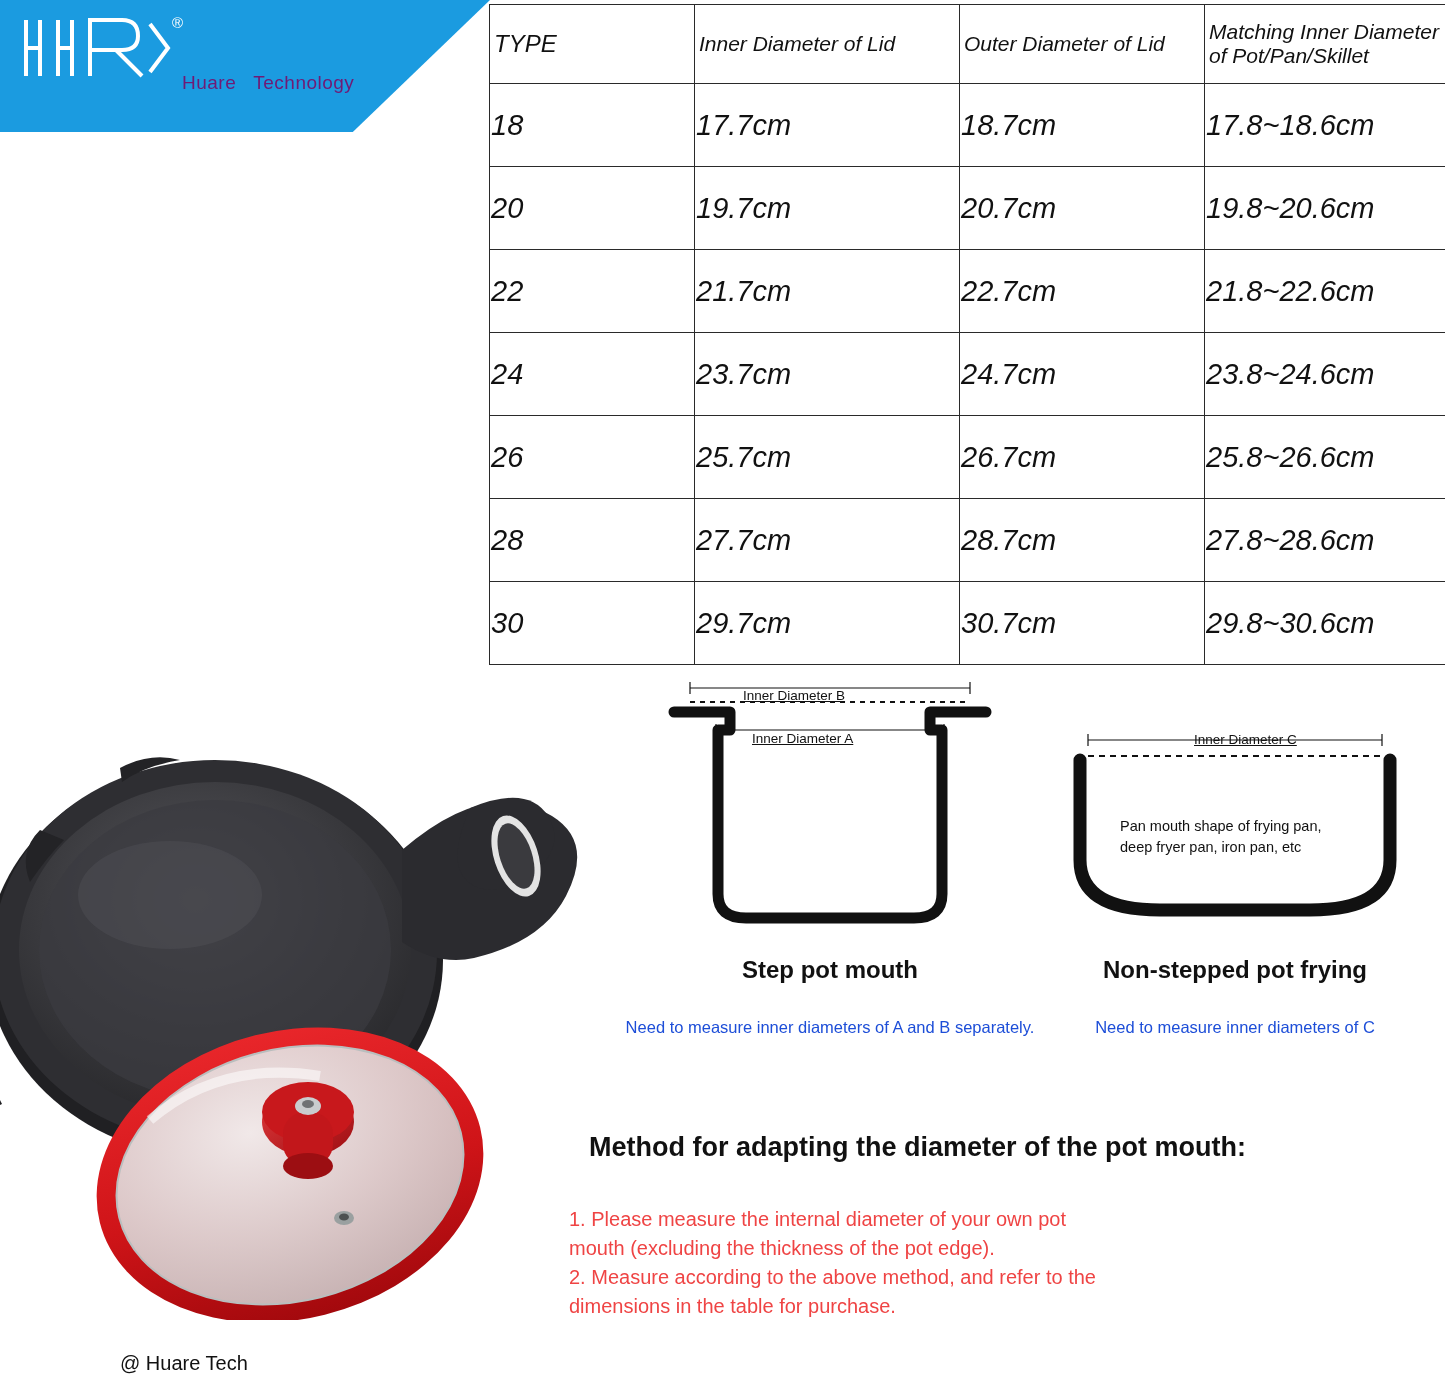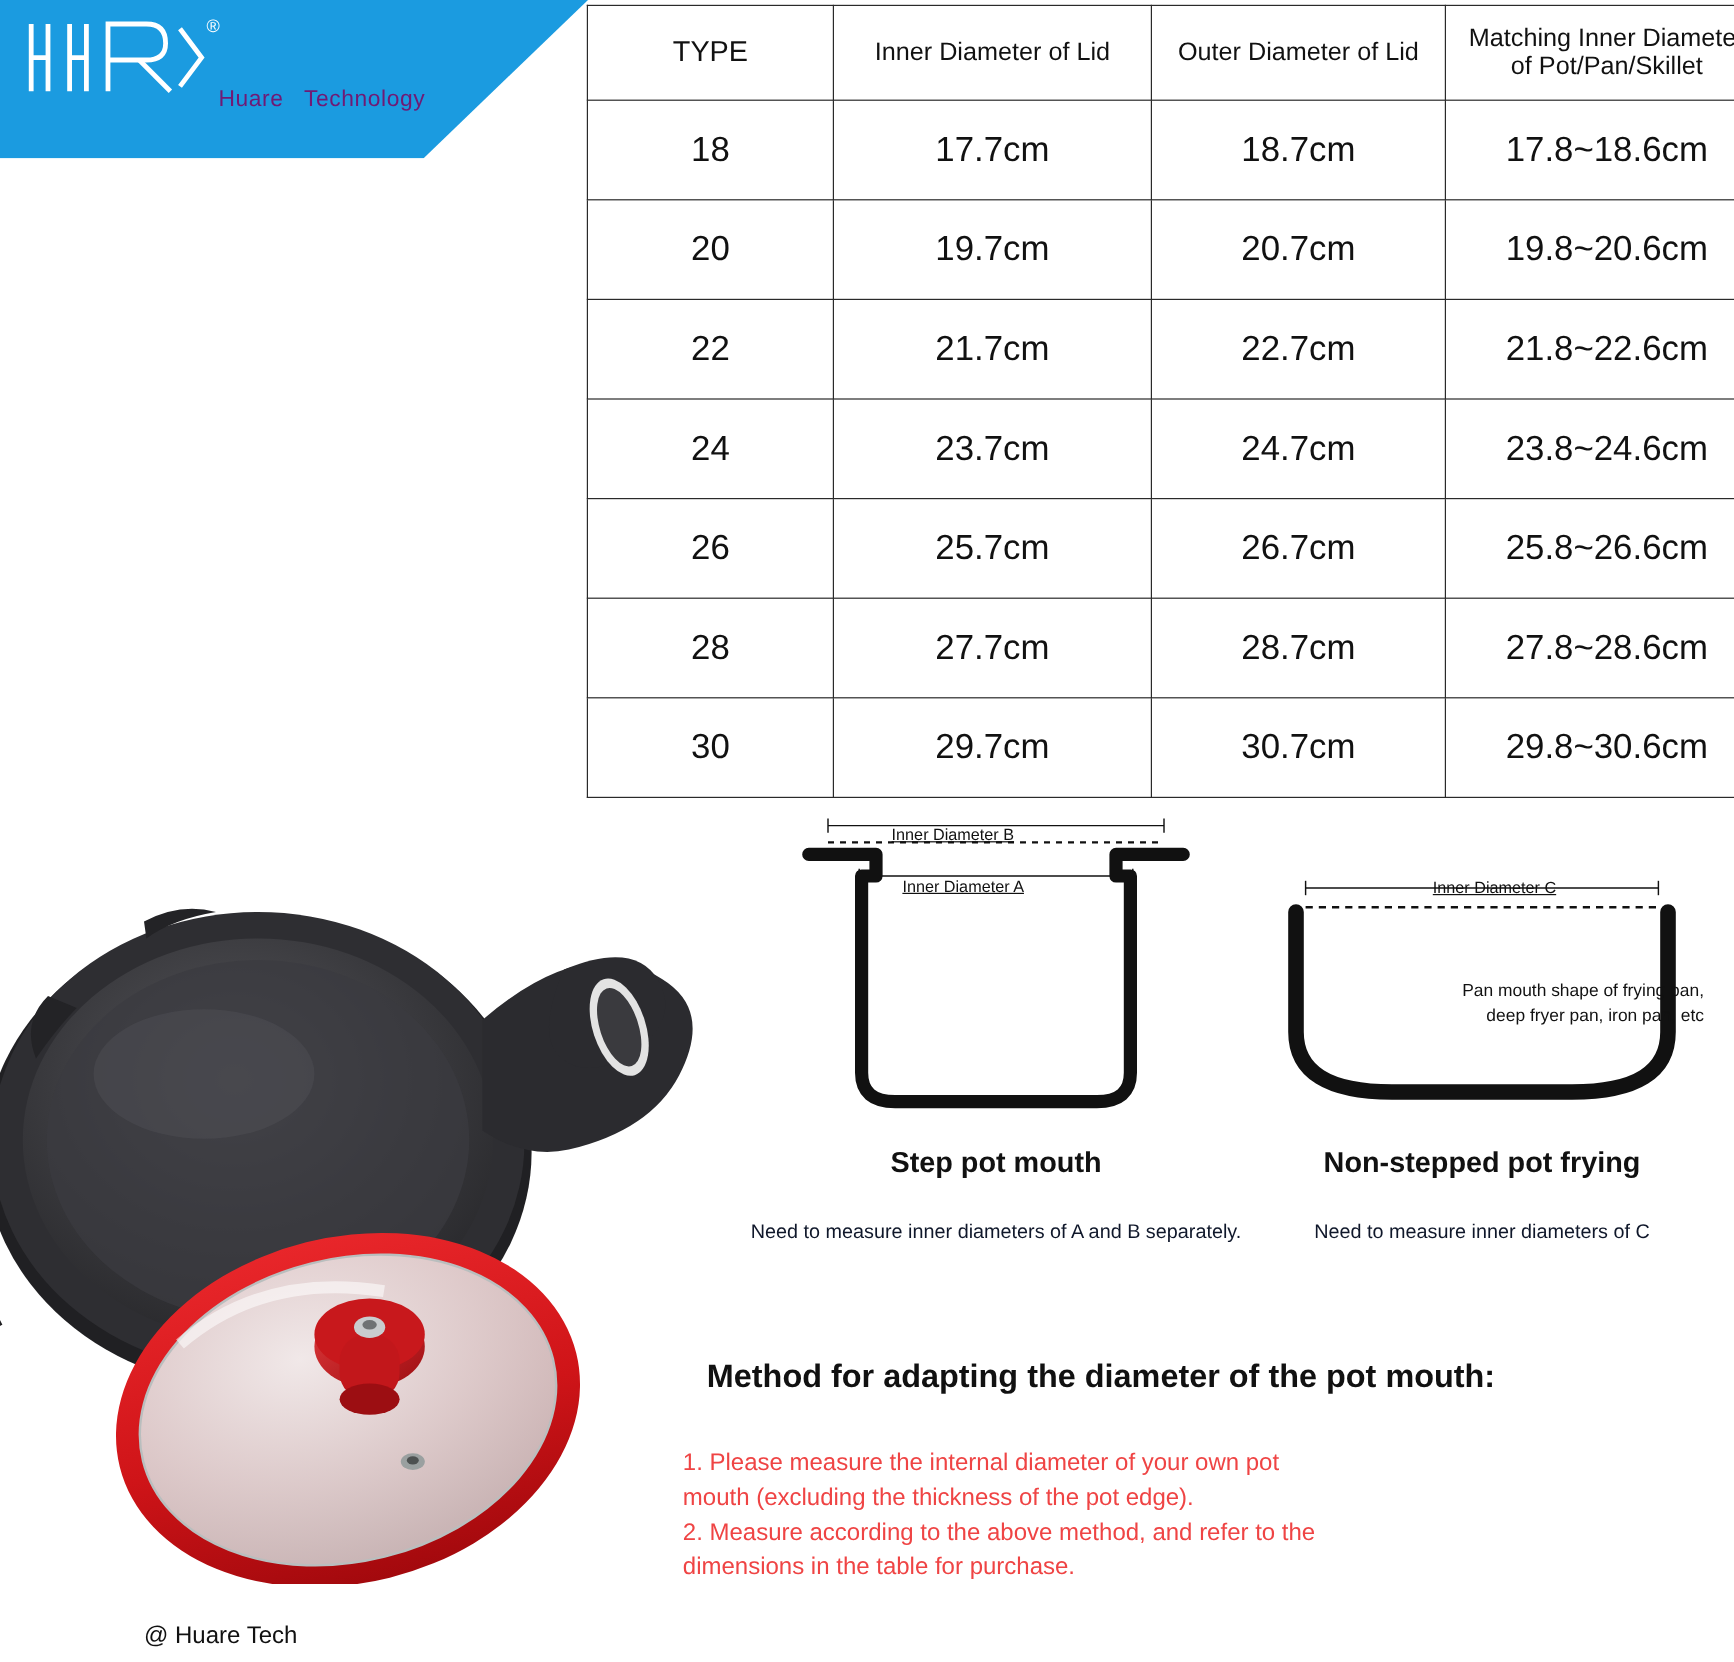--- a/index.html
+++ b/index.html
@@ -64,23 +64,24 @@
     position: absolute;
     left: 489px;
     top: 4px;
     width: 948px;
     border-collapse: collapse;
     background: #fff;
     table-layout: fixed;
   }
   .spec-table th, .spec-table td {
     border: 1.5px solid #2a2a2a;
-    text-align: center;
+    text-align: left;
     vertical-align: middle;
     color: #111;
+    font-style: italic;
   }
   .spec-table th {
     font-weight: normal;
     font-size: 21px;
     height: 74px;
     line-height: 1.15;
     padding: 2px 4px;
   }
   .spec-table th.type-head {
     font-size: 24px;
@@ -123,21 +124,21 @@
     position: absolute;
     text-align: center;
     font-size: 24px;
     font-weight: bold;
     color: #111;
   }
   .diag-note {
     position: absolute;
     text-align: center;
     font-size: 16.5px;
-    color: #0f172a;
+    color: #1d4ed8;
     line-height: 1.35;
   }
   .diag-label {
     position: absolute;
     font-size: 13.5px;
     color: #111;
     white-space: nowrap;
     text-decoration: underline;
   }
   .diag-body-text {
@@ -335,21 +336,21 @@
   <svg style="position:absolute;left:440px;top:42px;width:390px;height:230px" viewBox="0 0 390 230">
     <g stroke="#111" stroke-width="1.2" fill="none">
       <line x1="48" y1="30" x2="342" y2="30"></line>
       <line x1="48" y1="24" x2="48" y2="36"></line>
       <line x1="342" y1="24" x2="342" y2="36"></line>
     </g>
     <line x1="48" y1="46" x2="342" y2="46" stroke="#111" stroke-width="2" stroke-dasharray="6 5"></line>
     <path d="M40 50 L40 150 Q40 200 120 200 L270 200 Q350 200 350 150 L350 50" fill="none" stroke="#111" stroke-width="13" stroke-linecap="round"></path>
   </svg>
   <div class="diag-label" style="left:594px;top:64px">Inner Diameter  C</div>
-  <div class="diag-body-text" style="left:520px;top:148px;width:300px;text-align:right">Pan mouth shape of frying pan,
+  <div class="diag-body-text" style="left:520px;top:148px;width:300px;text-align:left">Pan mouth shape of frying pan,
 deep fryer pan, iron pan, etc</div>
   <div class="diag-caption" style="left:440px;top:288px;width:390px">Non-stepped pot frying</div>
   <div class="diag-note" style="left:420px;top:348px;width:430px">Need to measure inner diameters of C</div>
 </div>
 
 <div class="method-title">Method for adapting the diameter of the pot mouth:</div>
 <div class="method-body">1. Please measure the internal diameter of your own pot
 mouth (excluding the thickness of the pot edge).
 2. Measure according to the above method, and refer to the
 dimensions in the table for purchase.</div>

